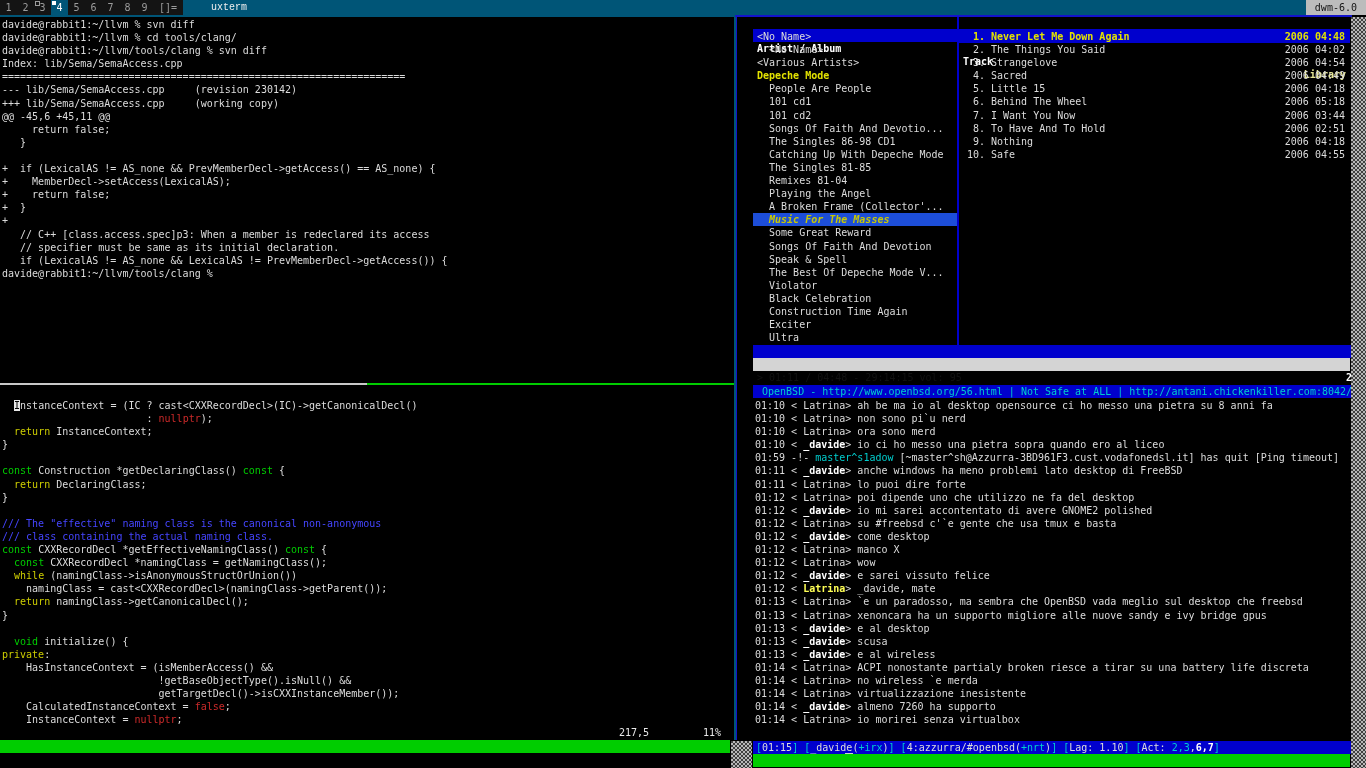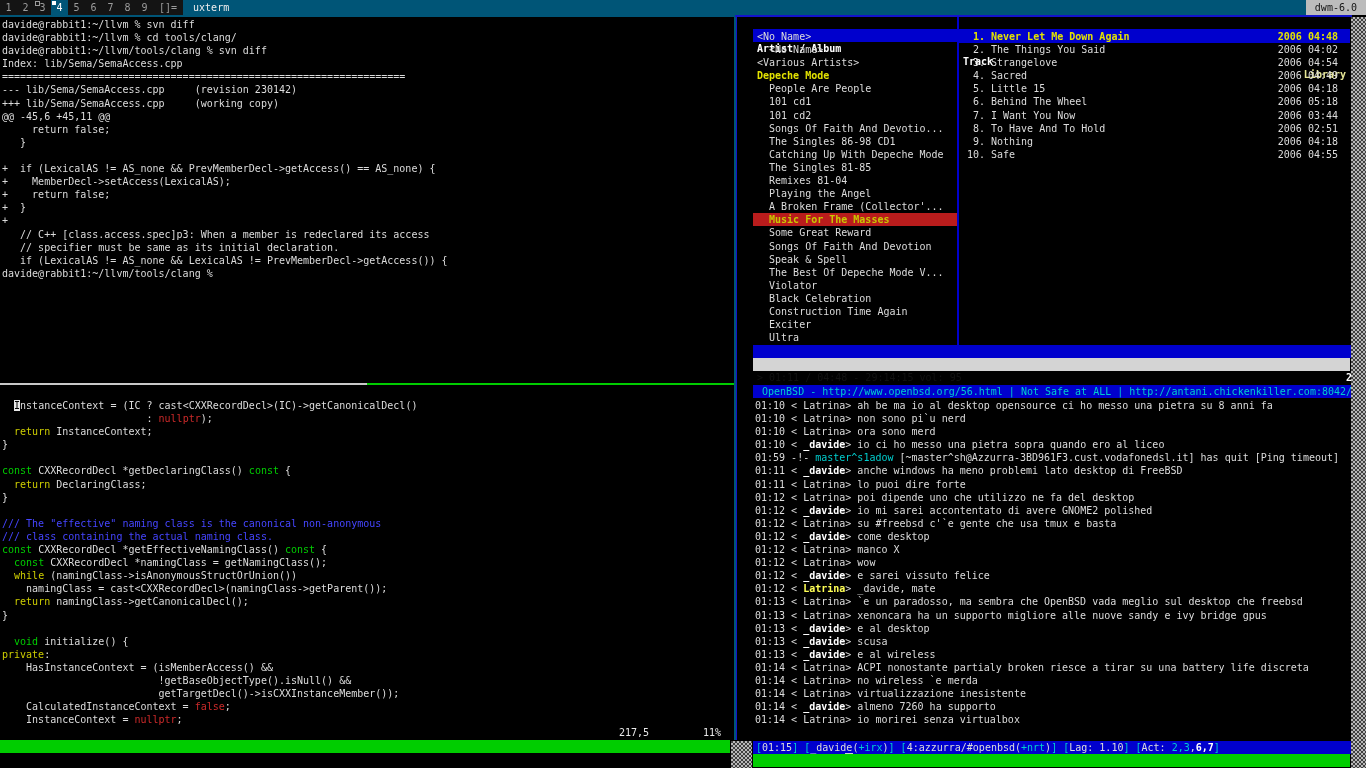--- a/index.html
+++ b/index.html
@@ -8,21 +8,21 @@
   .abs{position:absolute;}
   .tl{height:13.1px;line-height:13.1px;white-space:pre;overflow:hidden;}
   
   #bar{left:0;top:0;width:1366px;height:15px;background:#141414;display:flex;line-height:15px;}
   .tag{width:17px;text-align:center;color:#9c9c9c;position:relative;flex:0 0 auto;}
   .tag.sel{background:#005577;color:#ffffff;}
   .tag .sq{position:absolute;left:1px;top:1px;width:4px;height:4px;}
   .sq.filled{background:#ffffff;}
   .sq.hollow{border:1px solid #9c9c9c;width:3px;height:3px;}
   #layoutsym{padding:0 6px;color:#9c9c9c;}
-  #wintitle{flex:1;background:#005577;color:#eeeeee;padding-left:10px;overflow:hidden;}
+  #wintitle{flex:1;background:#005577;color:#eeeeee;padding-left:28px;overflow:hidden;font-family:Liberation Mono, monospace;}
   #barstatus{background:#bcbcbc;color:#141414;padding:0 9px;}
   #topline{left:0;top:15px;width:1352px;height:2px;
            background:linear-gradient(90deg,#005577 0,#005577 735px,#1414cc 735px,#1414cc 100%);}
   
   #lterm{left:0;top:17px;width:734px;height:751px;background:#000;}
   #shell{position:absolute;left:2px;top:1px;width:730px;color:#dcdcdc;}
   #panediv{position:absolute;left:0;top:366px;width:734px;height:2px;
            background:linear-gradient(90deg,#c8c8c8 0,#c8c8c8 50%,#00cd00 50%,#00cd00 100%);}
   #vimpane{position:absolute;left:2px;top:382px;width:730px;}
   #ruler{position:absolute;top:710px;left:0;width:734px;height:13px;color:#e8e8e8;}
@@ -43,26 +43,26 @@
   #cmus{left:753px;top:17px;width:597px;height:354px;background:#000;}
   #cmushead{position:absolute;left:0;top:12px;width:597px;height:13px;line-height:13px;
             background:#0000cd;color:#fff;font-weight:bold;white-space:pre;}
   #cmushead .h1{position:absolute;left:4px;}
   #cmushead .h2{position:absolute;left:210px;}
   #cmushead .h3{position:absolute;right:4px;color:#e6e696;}
   #libsep{position:absolute;left:204px;top:0;width:2px;height:328px;background:#0000cd;}
   #liblist{position:absolute;left:0;top:13px;width:204px;}
   .lrow{height:13.1px;line-height:13.1px;white-space:pre;overflow:hidden;color:#dcdcdc;padding-left:4px;}
   .lrow.playing{color:#e3e300;font-weight:bold;}
-  .lrow.selected{background:#b91c1c;color:#c9c900;font-weight:bold;}
+  .lrow.selected{background:#1d4ed8;color:#c9c900;font-weight:bold;font-style:italic;}
   #tracklist{position:absolute;left:206px;top:13px;width:391px;}
   .trow{display:flex;height:13.1px;line-height:13.1px;white-space:pre;color:#dcdcdc;overflow:hidden;}
   .trow .tnum{width:26px;text-align:right;flex:0 0 auto;}
   .trow .ttl{margin-left:6px;flex:1;overflow:hidden;}
-  .trow .tmeta{flex:0 0 auto;padding-right:12px;}
+  .trow .tmeta{flex:0 0 auto;padding-right:5px;}
   .trow.current{background:#0000cd;color:#e3e300;font-weight:bold;}
   #cmusstatus{position:absolute;left:0;top:328px;width:619px;height:13px;line-height:13px;
               background:#0000cd;color:#fff;font-weight:bold;white-space:pre;}
   #cmusstatus .npleft{position:absolute;left:4px;}
   #cmusstatus .npright{position:absolute;right:2px;}
   #cmusinfo{position:absolute;left:0;top:341px;width:597px;height:13px;line-height:13px;
             background:#d4d4d4;color:#111;white-space:pre;}
   #cmusinfo .pleft{position:absolute;left:4px;}
   #cmusinfo .pright{position:absolute;right:2px;}
   
@@ -126,21 +126,21 @@
       <div class="tl"><span class="w">   if (LexicalAS != AS_none &amp;&amp; LexicalAS != PrevMemberDecl-&gt;getAccess()) {</span></div>
       <div class="tl"><span class="w">davide@rabbit1:~/llvm/tools/clang % </span></div>
     </div>
   <div id="panediv"></div>
   <div id="vimpane">
       <div class="tl"><span class="n">  </span><span class="cur">I</span><span class="n">nstanceContext = (IC ? cast&lt;CXXRecordDecl&gt;(IC)-&gt;getCanonicalDecl()</span></div>
       <div class="tl"><span class="n">                        : </span><span class="kr">nullptr</span><span class="n">);</span></div>
       <div class="tl"><span class="n">  </span><span class="ky">return</span><span class="n"> InstanceContext;</span></div>
       <div class="tl"><span class="n">}</span></div>
       <div class="tl">&nbsp;</div>
-      <div class="tl"><span class="kg">const</span><span class="n"> CXXRecordDecl *getDeclaringClass() </span><span class="kg">const</span><span class="n"> {</span></div>
+      <div class="tl"><span class="kg">const</span><span class="n"> Construction *getDeclaringClass() </span><span class="kg">const</span><span class="n"> {</span></div>
       <div class="tl"><span class="n">  </span><span class="ky">return</span><span class="n"> DeclaringClass;</span></div>
       <div class="tl"><span class="n">}</span></div>
       <div class="tl">&nbsp;</div>
       <div class="tl"><span class="cm">/// The "effective" naming class is the canonical non-anonymous</span></div>
       <div class="tl"><span class="cm">/// class containing the actual naming class.</span></div>
       <div class="tl"><span class="kg">const</span><span class="n"> CXXRecordDecl *getEffectiveNamingClass() </span><span class="kg">const</span><span class="n"> {</span></div>
       <div class="tl"><span class="n">  </span><span class="kg">const</span><span class="n"> CXXRecordDecl *namingClass = getNamingClass();</span></div>
       <div class="tl"><span class="n">  </span><span class="ky">while</span><span class="n"> (namingClass-&gt;isAnonymousStructOrUnion())</span></div>
       <div class="tl"><span class="n">    namingClass = cast&lt;CXXRecordDecl&gt;(namingClass-&gt;getParent());</span></div>
       <div class="tl"><span class="n">  </span><span class="ky">return</span><span class="n"> namingClass-&gt;getCanonicalDecl();</span></div>

